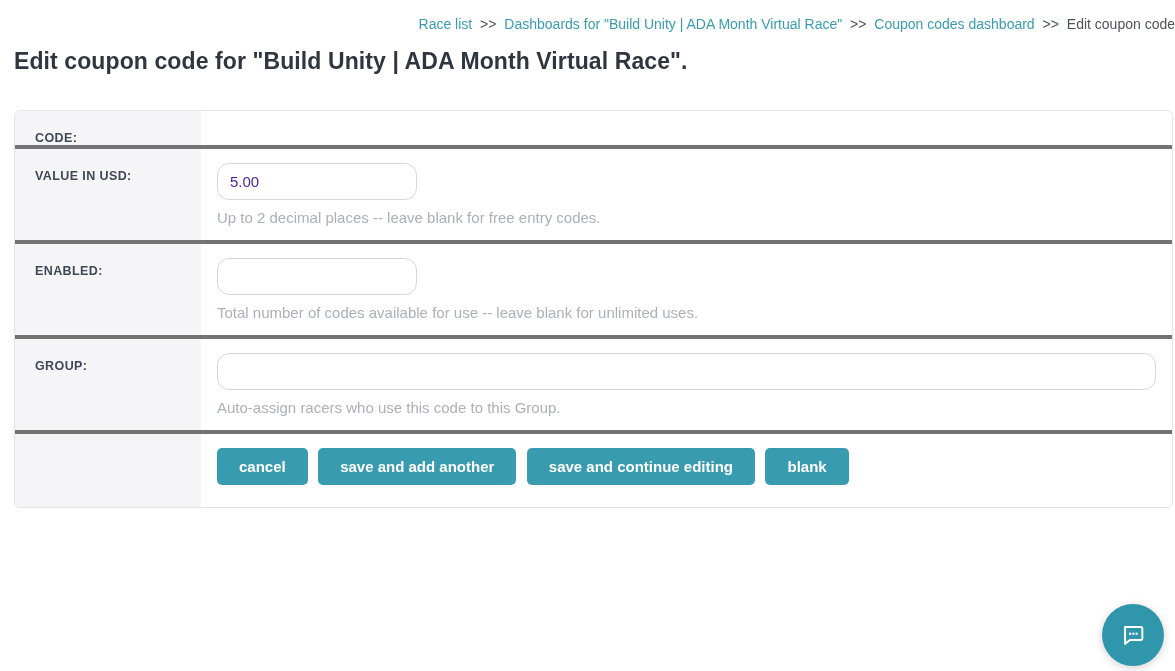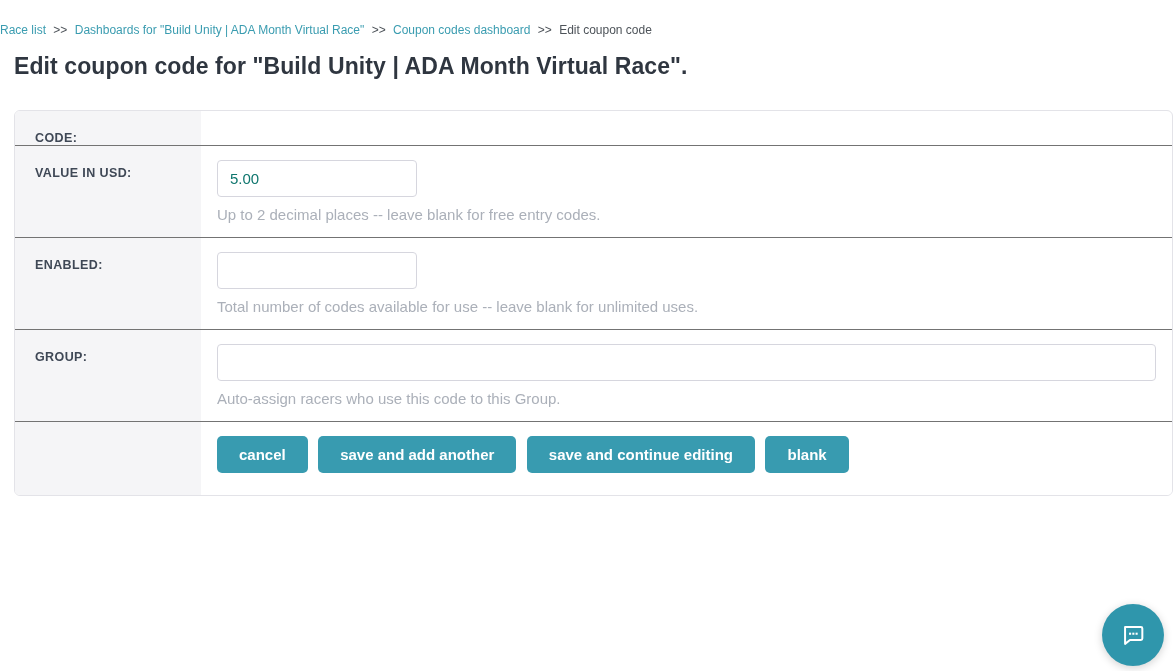--- a/index.html
+++ b/index.html
@@ -5,23 +5,23 @@
   * { margin: 0; padding: 0; box-sizing: border-box; }
   html, body {
     width: 1175px; height: 671px;
     background: #ffffff;
     font-family: "Liberation Sans", sans-serif;
     overflow: hidden;
     position: relative;
   }
   
   .breadcrumb {
-    padding-top: 23px;
-    text-align: left;
-    font-size: 12px;
+    padding-top: 16px;
+    text-align: right;
+    font-size: 14px;
     color: #555a60;
   }
   .breadcrumb a {
     color: #3a9cb0;
     text-decoration: none;
     cursor: pointer;
   }
   .breadcrumb .sep { color: #4d5359; padding: 0 4px; }
   .breadcrumb .current { color: #4d5359; }
 
@@ -38,44 +38,44 @@
   .form-card {
     position: absolute;
     left: 14px; right: 2px; top: 110px;
     border: 1px solid #e3e3e8;
     border-radius: 6px;
     background: #ffffff;
     overflow: hidden;
   }
   .form-row {
     display: flex;
-    border-top: 1px solid #737373;
+    border-top: 4px solid #737373;
   }
   .form-row:first-child { border-top: none; }
   .row-label {
     flex: 0 0 186px;
     background: #f5f5f7;
     padding: 20px 10px 0 20px;
     font-size: 12.5px;
     font-weight: 700;
     letter-spacing: 0.4px;
     color: #3f4856;
   }
   .row-content {
     flex: 1;
     padding: 14px 16px 14px 16px;
     background: #ffffff;
   }
   input[type=text] {
     height: 37px;
     border: 1px solid #d6d6de;
-    border-radius: 4px;
+    border-radius: 12px;
     padding: 0 12px;
     font-size: 15px;
-    color: #0f766e;
+    color: #4c1d95;
     font-family: "Liberation Sans", sans-serif;
     outline: none;
     display: block;
     background: #fff;
   }
   .input-lg { width: 650px; }
   .input-sm { width: 200px; }
   .input-full { width: 100%; }
   .help-text {
     margin-top: 9px;

